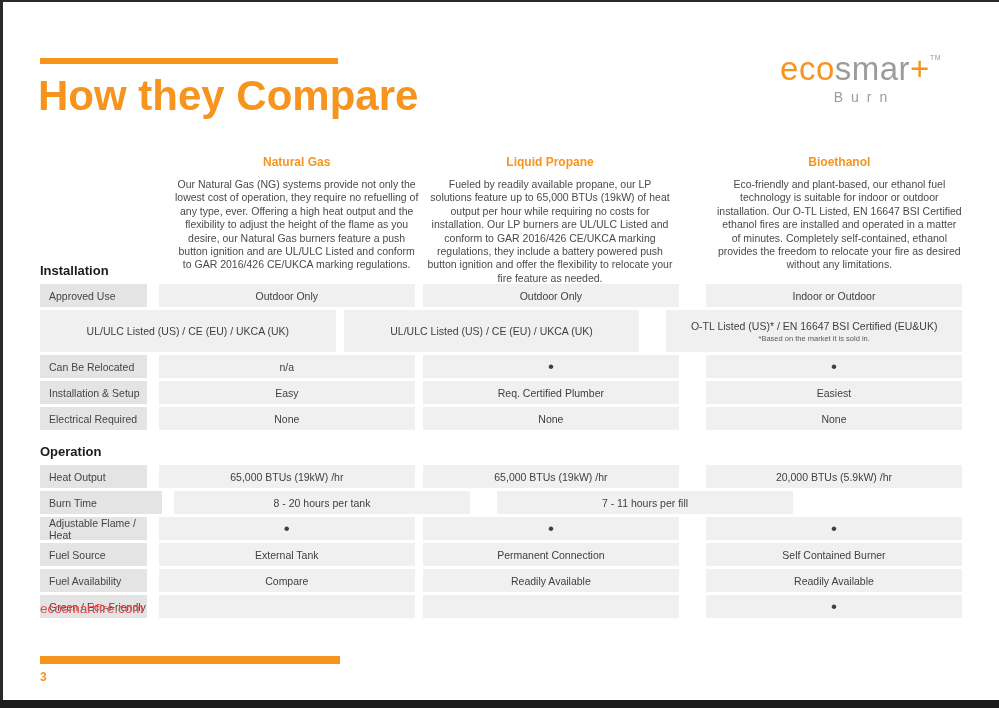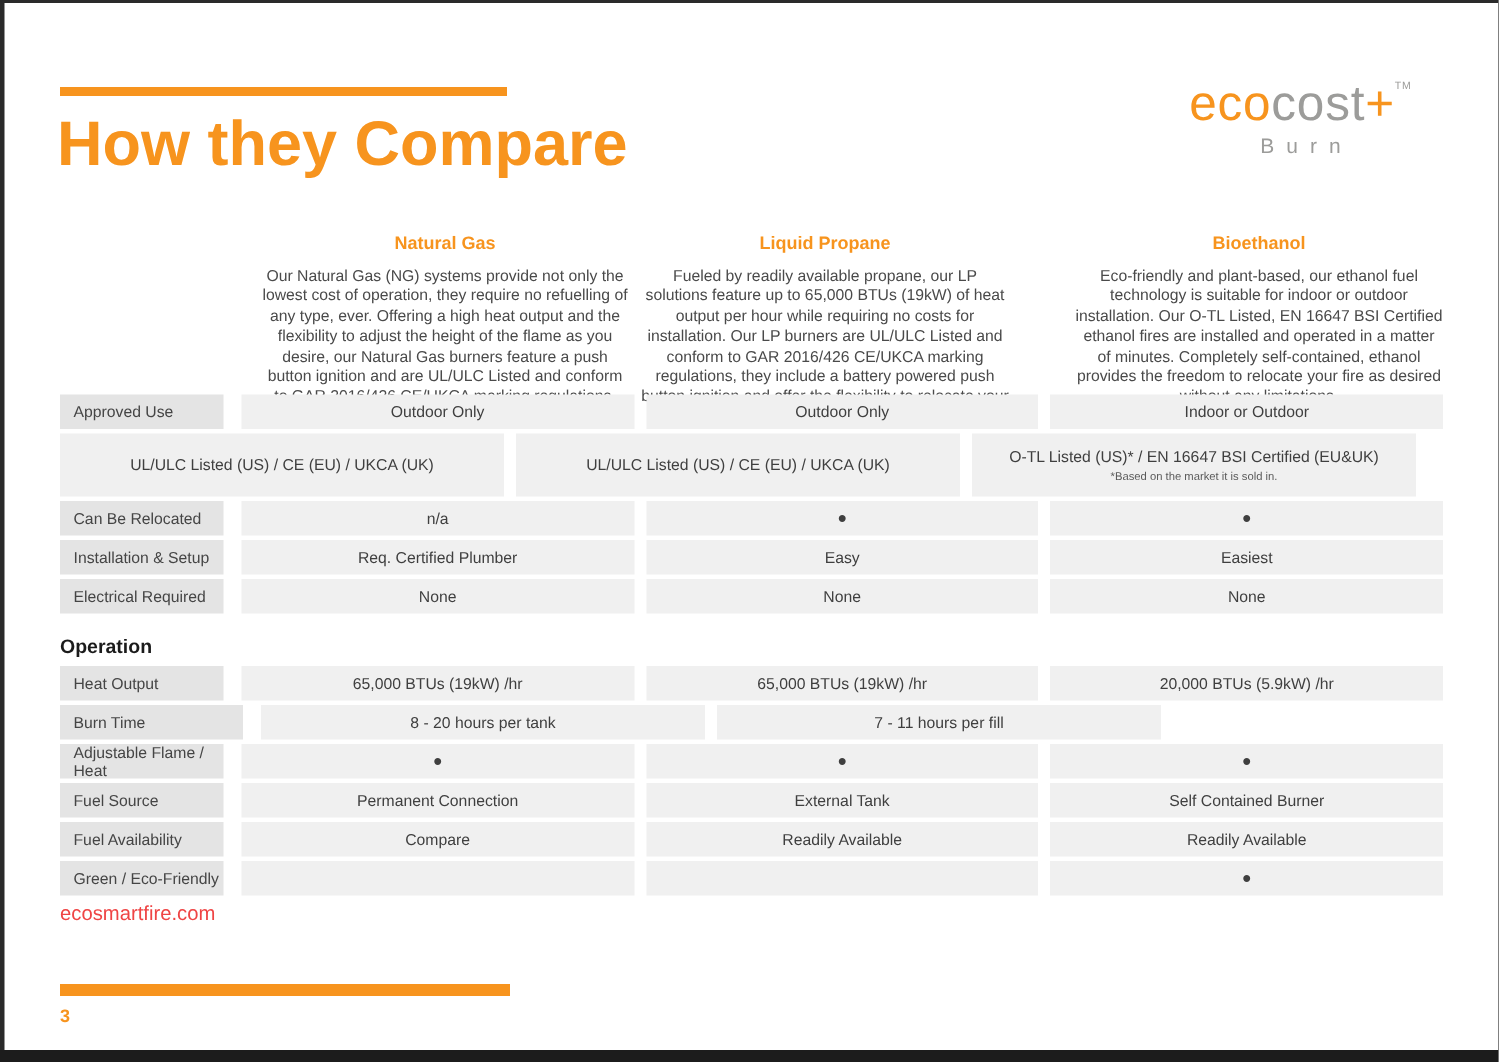--- a/index.html
+++ b/index.html
@@ -33,62 +33,63 @@
 
   
   .table{position:absolute;left:40px;top:263px;width:922px;}
   .section-header{font-size:13px;font-weight:bold;color:#1b1b1b;height:17px;margin-bottom:4px;}
   .section + .section .section-header{margin-top:14px;}
   .row{display:flex;margin-bottom:3px;}
   .cell{height:23px;display:flex;flex-direction:column;justify-content:center;box-sizing:border-box;}
   .row.tall .cell{height:42px;}
   .label-cell{width:122px;margin-right:12px;background:#e4e4e4;color:#454545;font-size:10.5px;padding-left:9px;align-items:flex-start;}
   .value-cell{width:296px;margin-right:8px;background:#f0f0f0;color:#3f3f3f;font-size:10.5px;align-items:center;text-align:center;}
-  .value-cell:last-child{margin-right:0;}
+  .value-cell:last-child{margin-right:0;margin-left:19px;}
   .value-cell .dot{font-size:17px;line-height:10px;}
   .footnote{font-size:7.5px;color:#5a5a5a;margin-top:2px;}
 
   
   .footer-site{position:absolute;left:40px;top:601px;font-size:13.5px;font-weight:normal;color:#ef4444;text-decoration:none;}
   .footer-rule{position:absolute;left:40px;top:656px;width:300px;height:8px;background:#F7941E;}
   .page-number{position:absolute;left:40px;top:670px;font-size:12px;font-weight:bold;color:#F7941E;}
 </style>
 </head>
 <body>
 
 <div class="page">
   <div class="frame-top"></div>
   <div class="frame-left"></div>
   <div class="frame-bottom"></div>
 
   <div class="title-rule"></div>
   <div class="page-title">How they Compare</div>
 
   <div class="logo">
-    <div class="logo-line1"><span class="logo-eco">eco</span><span class="logo-smar">cost</span><span class="logo-plus">+</span><span class="logo-tm">TM</span></div>
+    <div class="logo-line1"><span class="logo-eco">eco</span><span class="logo-smar">smar</span><span class="logo-plus">+</span><span class="logo-tm">TM</span></div>
     <div class="logo-fire">Burn</div>
   </div>
 
   <div class="intro">
     <div class="intro-col">
       <div class="col-title">Natural Gas</div>
       <div class="col-desc">Our Natural Gas (NG) systems provide not only the lowest cost of operation, they require no refuelling of any type, ever. Offering a high heat output and the flexibility to adjust the height of the flame as you desire, our Natural Gas burners feature a push button ignition and are UL/ULC Listed and conform to GAR 2016/426 CE/UKCA marking regulations.</div>
     </div>
     <div class="intro-col">
       <div class="col-title">Liquid Propane</div>
       <div class="col-desc">Fueled by readily available propane, our LP solutions feature up to 65,000 BTUs (19kW) of heat output per hour while requiring no costs for installation. Our LP burners are UL/ULC Listed and conform to GAR 2016/426 CE/UKCA marking regulations, they include a battery powered push button ignition and offer the flexibility to relocate your fire feature as needed.</div>
     </div>
     <div class="intro-col">
       <div class="col-title">Bioethanol</div>
       <div class="col-desc">Eco-friendly and plant-based, our ethanol fuel technology is suitable for indoor or outdoor installation. Our O-TL Listed, EN 16647 BSI Certified ethanol fires are installed and operated in a matter of minutes. Completely self-contained, ethanol provides the freedom to relocate your fire as desired without any limitations.</div>
     </div>
   </div>
 
   <div class="table">
       <div class="section">
+        <div class="section-header">Installation</div>
         <div class="row">
           <div class="cell label-cell">Approved Use</div>
           <div class="cell value-cell">
             <span>Outdoor Only</span>
           </div>
           <div class="cell value-cell">
             <span>Outdoor Only</span>
           </div>
           <div class="cell value-cell">
             <span>Indoor or Outdoor</span>
@@ -114,24 +115,24 @@
           <div class="cell value-cell">
             <span class="dot">•</span>
           </div>
           <div class="cell value-cell">
             <span class="dot">•</span>
           </div>
         </div>
         <div class="row">
           <div class="cell label-cell">Installation &amp; Setup</div>
           <div class="cell value-cell">
+            <span>Easy</span>
+          </div>
+          <div class="cell value-cell">
             <span>Req. Certified Plumber</span>
-          </div>
-          <div class="cell value-cell">
-            <span>Easy</span>
           </div>
           <div class="cell value-cell">
             <span>Easiest</span>
           </div>
         </div>
         <div class="row">
           <div class="cell label-cell">Electrical Required</div>
           <div class="cell value-cell">
             <span>None</span>
           </div>
@@ -174,24 +175,24 @@
           <div class="cell value-cell">
             <span class="dot">•</span>
           </div>
           <div class="cell value-cell">
             <span class="dot">•</span>
           </div>
         </div>
         <div class="row">
           <div class="cell label-cell">Fuel Source</div>
           <div class="cell value-cell">
+            <span>External Tank</span>
+          </div>
+          <div class="cell value-cell">
             <span>Permanent Connection</span>
-          </div>
-          <div class="cell value-cell">
-            <span>External Tank</span>
           </div>
           <div class="cell value-cell">
             <span>Self Contained Burner</span>
           </div>
         </div>
         <div class="row">
           <div class="cell label-cell">Fuel Availability</div>
           <div class="cell value-cell">
             <span>Compare</span>
           </div>

